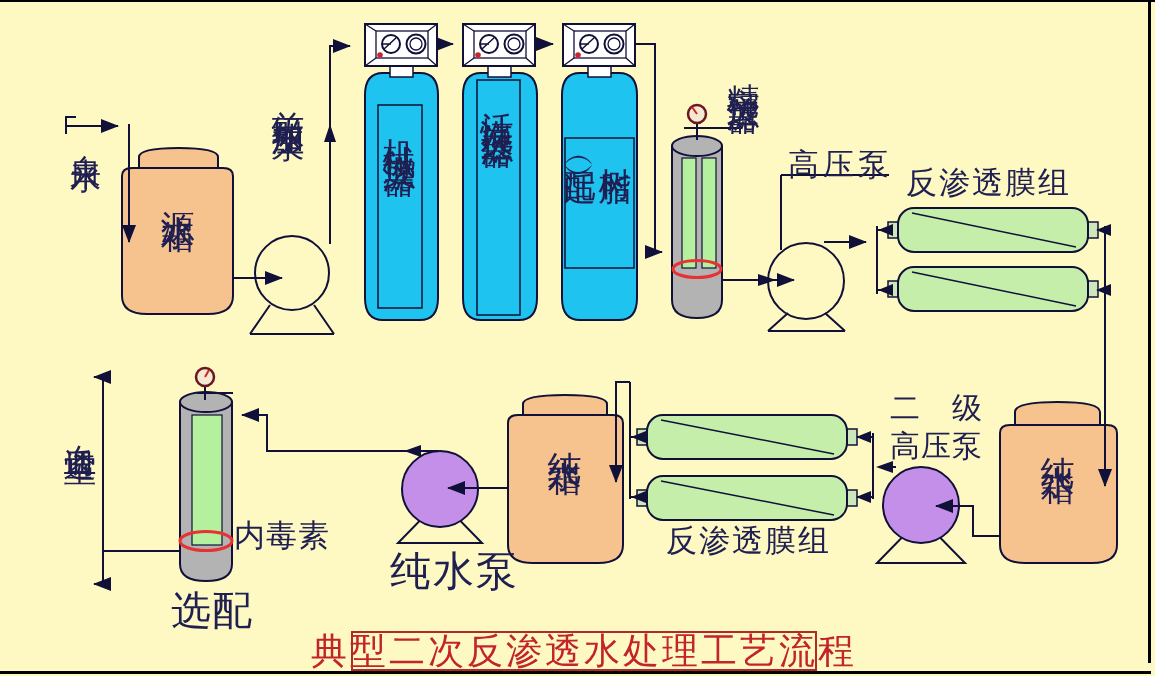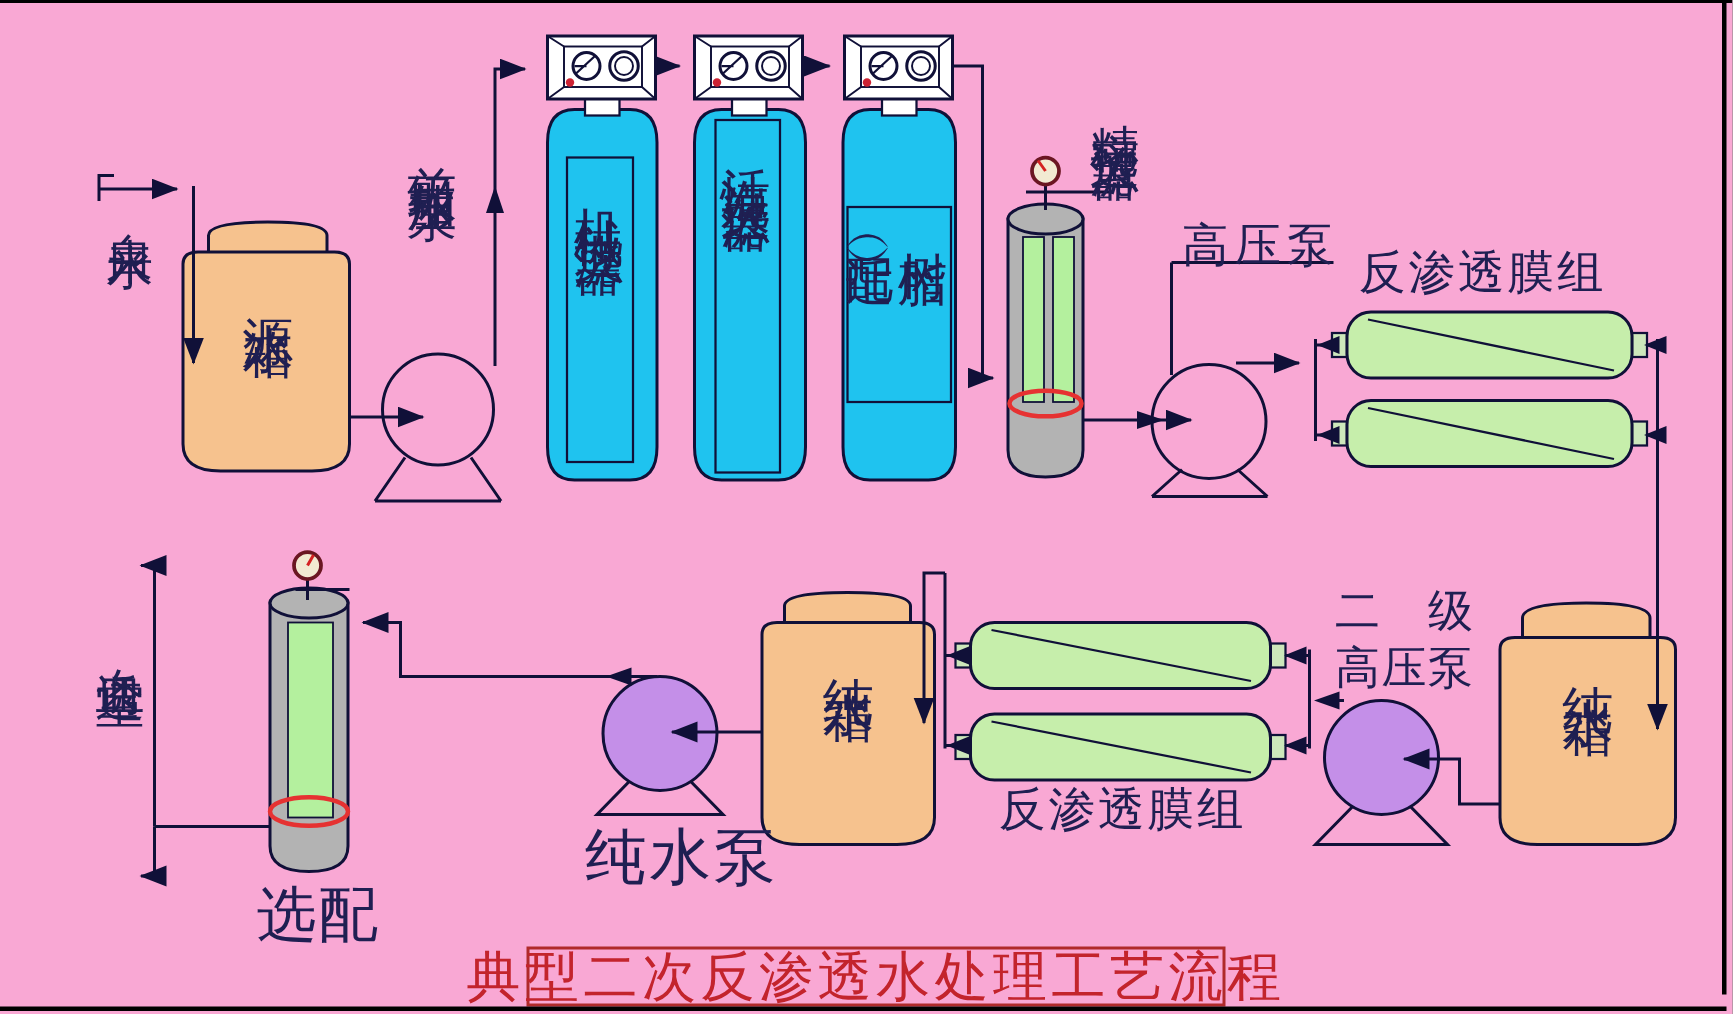--- a/index.html
+++ b/index.html
@@ -1,18 +1,18 @@
 <!DOCTYPE html>
 <html><head>
 <meta charset="utf-8">
 <style>
   html,body{margin:0;padding:0;background:#888;}
   #canvas{
     position:relative;width:1155px;height:676px;overflow:hidden;
-    background:#f9a8d4;
+    background:#fef9c3;
     font-family:"DejaVu Serif","Liberation Serif",serif;
   }
   svg.layer{position:absolute;left:0;top:0;}
   .lbl{
     position:absolute;color:#1f1f52;line-height:1.18;white-space:pre;
     font-family:"DejaVu Serif","Liberation Serif",serif;
   }
   .vl{writing-mode:vertical-rl;line-height:1;}
   #title-box{
     position:absolute;left:351px;top:631px;width:462px;height:36px;
@@ -206,20 +206,21 @@
 <div class="lbl vl" style="left:564px;top:146px;font-size:32px;letter-spacing:0px;">（适配）</div>
 <div class="lbl vl" style="left:727px;top:57px;font-size:33px;letter-spacing:5px;">精密过滤器</div>
 <div class="lbl" style="left:788px;top:146px;font-size:31px;letter-spacing:4px;">高压泵</div>
 <div class="lbl" style="left:906px;top:164px;font-size:31px;letter-spacing:2px;">反渗透膜组</div>
 <div class="lbl vl" style="left:1041px;top:430px;font-size:34px;letter-spacing:8px;">纯水箱</div>
 <div class="lbl" style="left:890px;top:390px;font-size:30px;letter-spacing:1px;">二　级</div>
 <div class="lbl" style="left:890px;top:428px;font-size:30px;letter-spacing:1px;">高压泵</div>
 <div class="lbl" style="left:666px;top:522px;font-size:31px;letter-spacing:2px;">反渗透膜组</div>
 <div class="lbl vl" style="left:548px;top:425px;font-size:34px;letter-spacing:6px;">纯水箱</div>
 <div class="lbl" style="left:390px;top:547px;font-size:41px;letter-spacing:2px;">纯水泵</div>
+<div class="lbl" style="left:234px;top:517px;font-size:31px;letter-spacing:1px;">内毒素</div>
 <div class="lbl" style="left:171px;top:587px;font-size:40px;letter-spacing:1px;">选配</div>
 <div class="lbl vl" style="left:64px;top:419px;font-size:33px;letter-spacing:3px;">血透室</div>
 
 <div id="title-box">
   <span>典型二次反渗透水处理工艺流程</span>
 </div>
 
 <div class="edge" style="left:0;top:0;width:1155px;height:2px;"></div>
 <div class="edge" style="left:1148px;top:0;width:3px;height:663px;"></div>
 <div class="edge" style="left:0;top:671px;width:1151px;height:3px;"></div>

